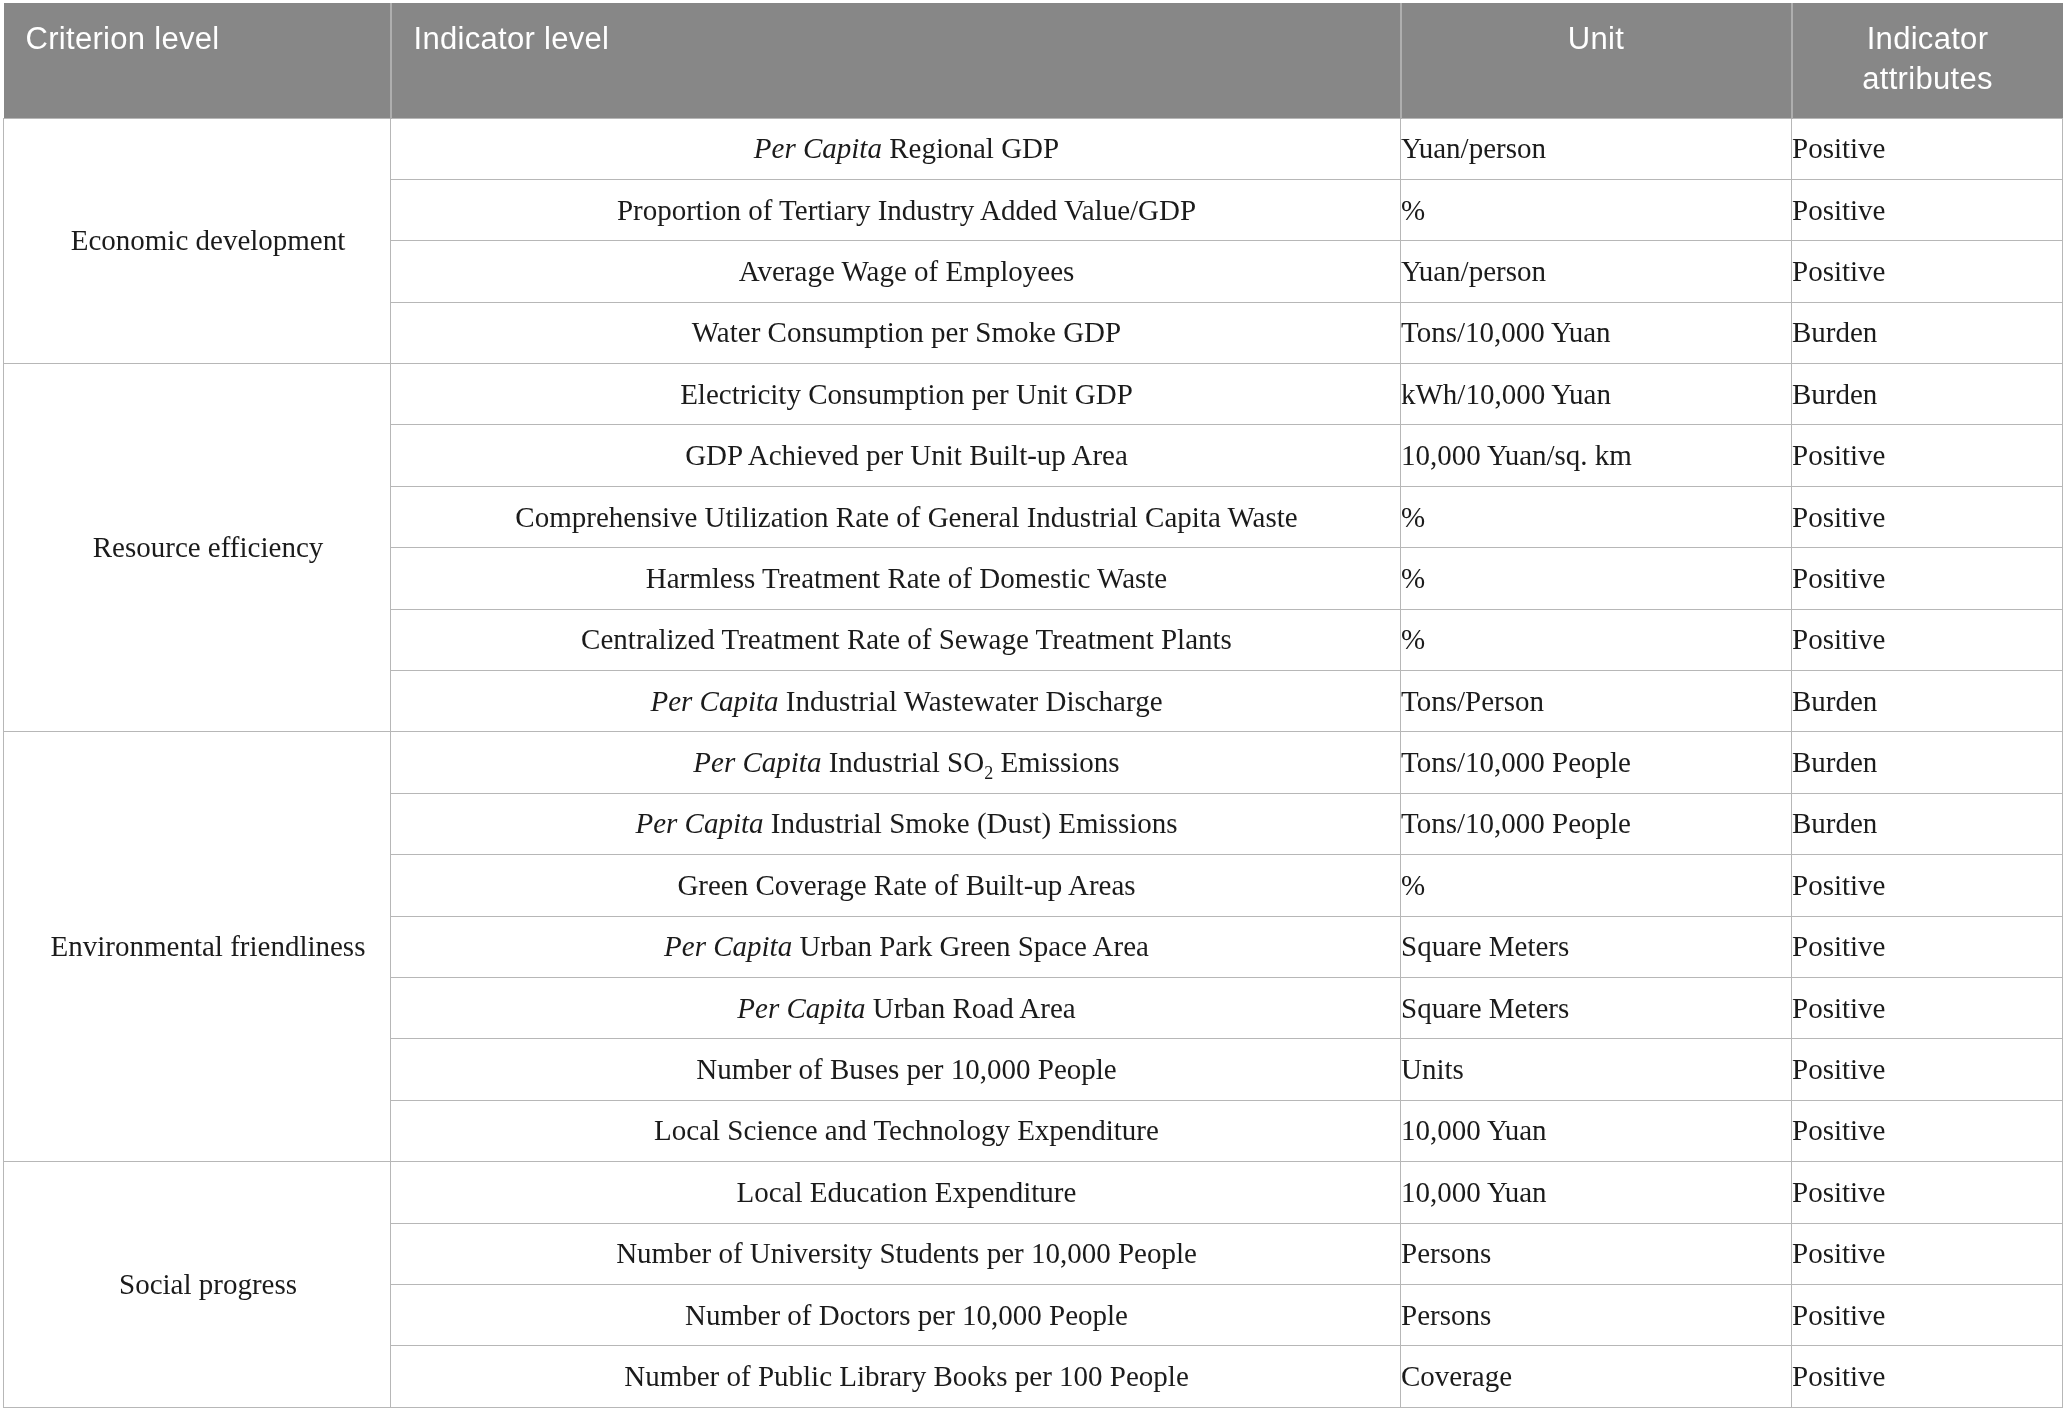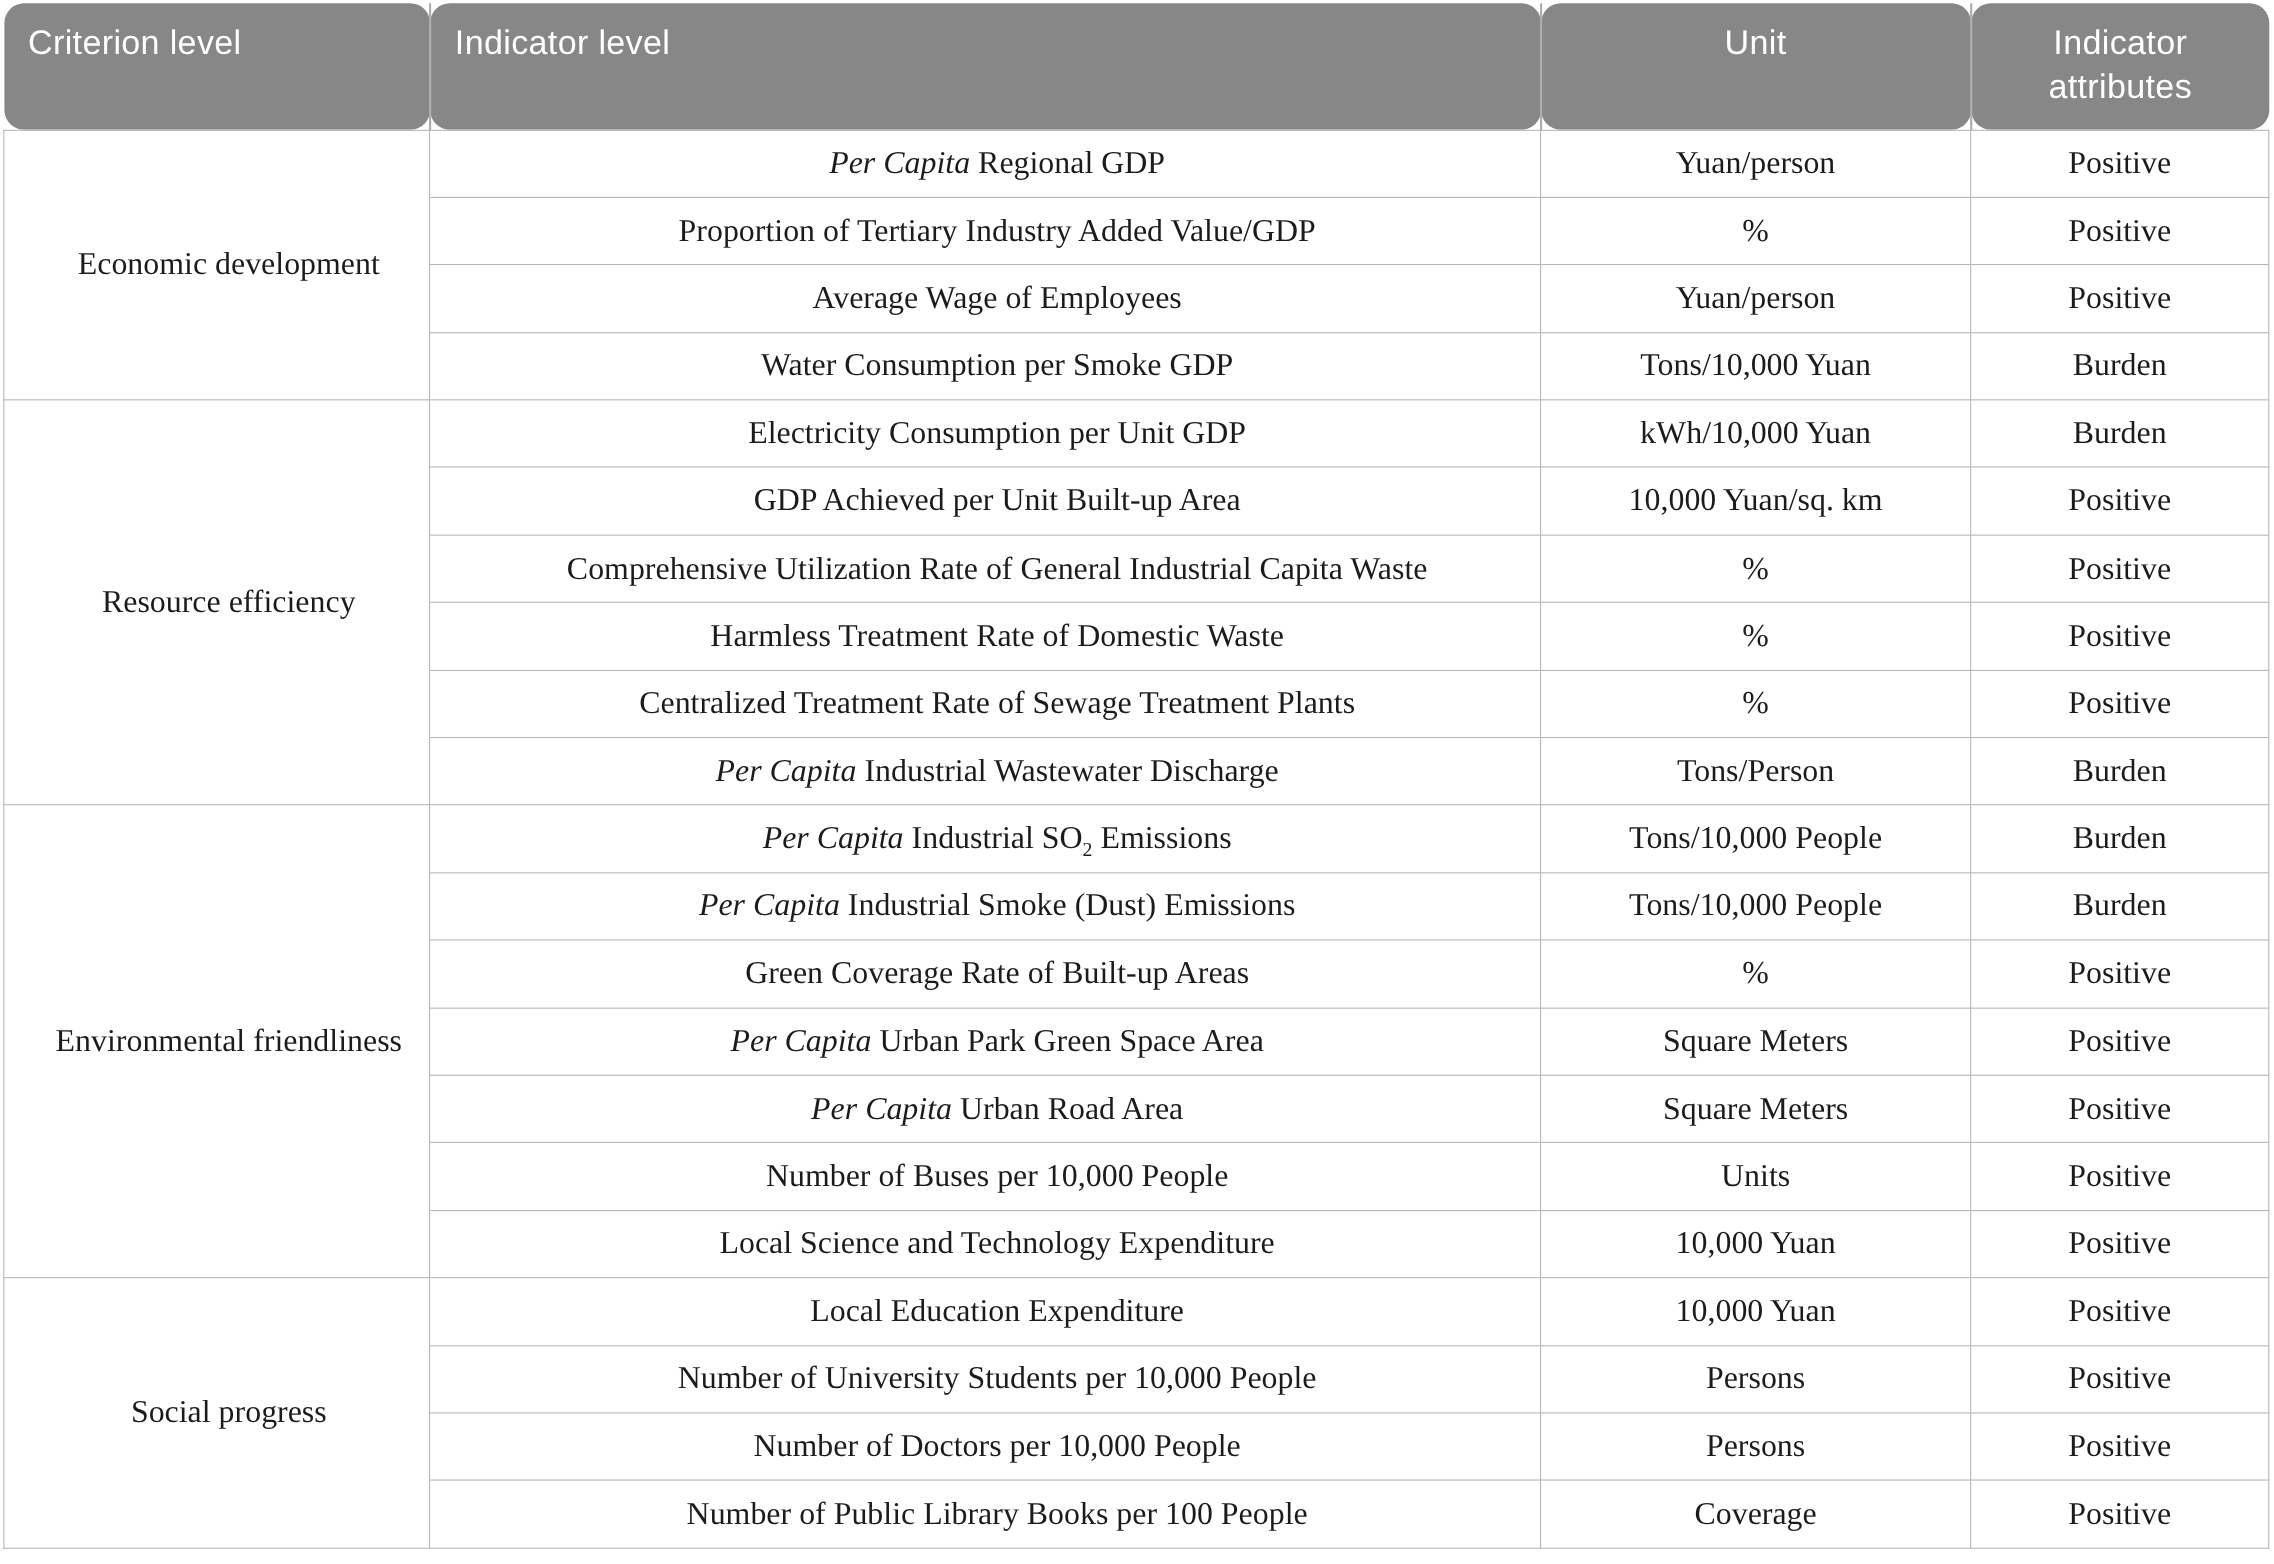--- a/index.html
+++ b/index.html
@@ -26,21 +26,20 @@
     background: #878787;
     color: #ffffff;
     font-family: "Liberation Sans", sans-serif;
     font-size: 31px;
     font-weight: 400;
     vertical-align: top;
     line-height: 40px;
     padding: 16px 18px 0 18px;
     border-left: 2px solid #aeaeae;
     letter-spacing: 0.3px;
-    border-radius: 18px;
   }
   th:first-child { border-left: none; }
   th.th-left { text-align: left; padding-left: 22px; }
   th.th-center { text-align: center; }
 
   tbody tr { height: 61.4px; }
   td {
     border: 1.5px solid #b7b7b7;
     font-family: "Liberation Serif", "DejaVu Serif", serif;
     font-size: 29px;
@@ -52,21 +51,20 @@
     text-align: center;
     vertical-align: middle;
     padding-left: 22px;
   }
   td.indicator-cell {
     text-align: center;
     vertical-align: middle;
     padding-left: 22px;
   }
   td.unit-cell, td.attribute-cell {
-    text-align: center;
     vertical-align: middle;
   }
   .it { font-style: italic; }
   sub.chem {
     font-size: 0.62em;
     line-height: 0;
   }
 </style>
 </head>
 <body>

